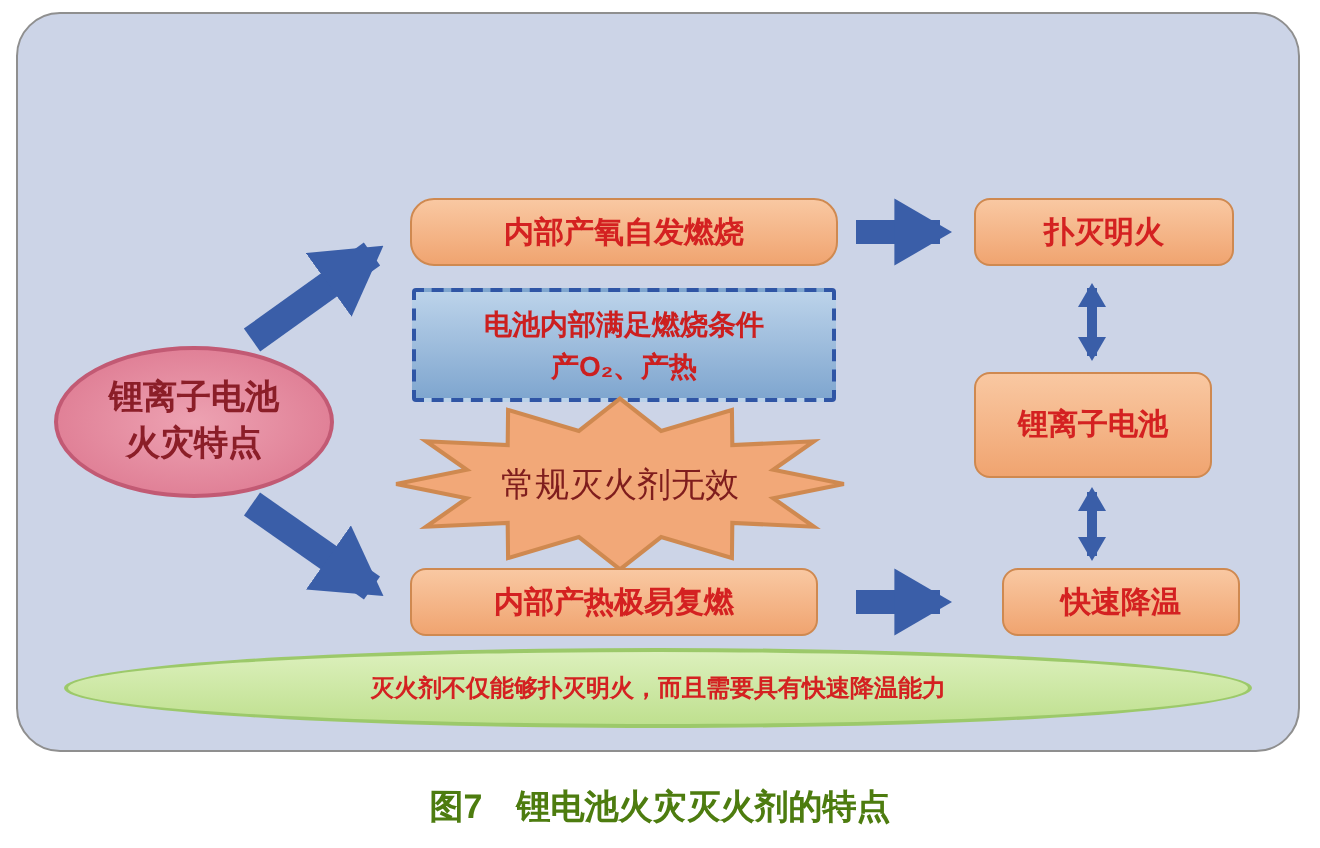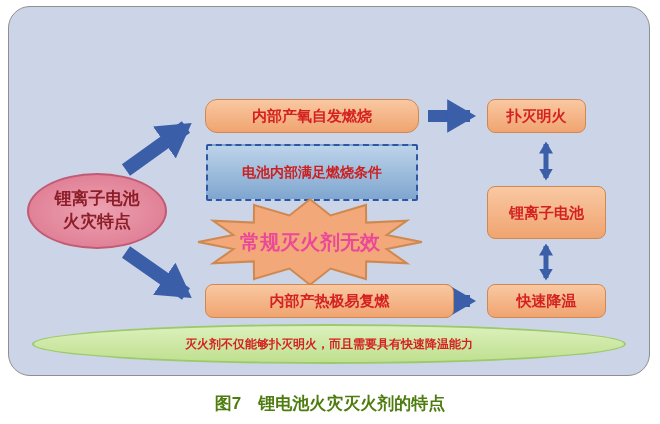--- a/index.html
+++ b/index.html
@@ -24,33 +24,33 @@
     left:27px;top:173px;width:140px;height:76px;border-radius:50%;
     background:radial-gradient(ellipse at center,#eda2b2 0%,#dd7890 90%);
     border:2px solid #c25a74;color:#8b1e28;font-size:17px;line-height:1.35;
   }
   .obox{
     background:linear-gradient(#f9c8a2,#f0a470);
     border:1.5px solid #cf8950;border-radius:8px;
     color:#d42121;font-size:15px;
   }
   .box-oxygen{left:205px;top:99px;width:214px;height:34px;border-radius:12px;}
-  .box-reignite{left:205px;top:284px;width:249px;height:34px;font-family:Liberation Mono, monospace;}
-  .box-extinguish{left:487px;top:99px;width:99px;height:34px;}
+  .box-reignite{left:205px;top:284px;width:204px;height:34px;font-family:Liberation Mono, monospace;}
+  .box-extinguish{left:487px;top:99px;width:130px;height:34px;}
   .box-agent{left:487px;top:186px;width:119px;height:53px;line-height:1.4;}
-  .box-cooling{left:487px;top:284px;width:119px;height:34px;}
+  .box-cooling{left:501px;top:284px;width:119px;height:34px;}
   .dashed-box{
     left:206px;top:144px;width:212px;height:57px;
     background:linear-gradient(#bcd3ea,#7fa6cf);
     border:2px dashed #2f55a5;border-radius:2px;
     color:#cc1f1f;font-size:14px;line-height:1.5;
   }
   .starburst-wrap{left:193px;top:196px;width:234px;height:92px;}
   .starburst-wrap svg{position:absolute;left:0;top:0;}
-  .starburst-label{position:relative;z-index:2;color:#ec4899;font-size:20px;font-weight:bold;}
+  .starburst-label{position:relative;z-index:2;color:#7f1d1d;font-size:17px;font-weight:normal;}
   .ellipse-bottom{
     left:32px;top:324px;width:594px;height:40px;border-radius:50%;
     background:linear-gradient(#dcf0bc,#bfe08f);
     border:2px solid #9cc96a;color:#d42121;font-size:12px;
   }
   .caption{
     position:absolute;left:0;top:392px;width:660px;text-align:center;
     color:#4d7c0f;font-size:17px;font-weight:bold;
   }
 </style>
@@ -80,20 +80,21 @@
     <span>锂离子电池</span>
     <span>火灾特点</span>
   </div>
 
   <div class="node obox box-oxygen">
     <span>内部产氧自发燃烧</span>
   </div>
 
   <div class="node dashed-box">
     <span>电池内部满足燃烧条件</span>
+    <span>产O₂、产热</span>
   </div>
 
   <div class="node starburst-wrap">
     <svg width="234" height="92" viewBox="0 0 230 90">
       <polygon points="225,45 190.3,52 210.3,66 170.2,64.1 170,81.4 135.2,71.1 115,87 94.8,71.1 60,81.4 59.8,64.1 19.7,66 39.7,52 5,45 39.7,38 19.7,24 59.8,25.9 60,8.6 94.8,18.9 115,3 135.2,18.9 170,8.6 170.2,25.9 210.3,24 190.3,38" fill="#f2a878" stroke="#cf8950" stroke-width="2"></polygon>
     </svg>
     <span class="starburst-label">常规灭火剂无效</span>
   </div>
 
   <div class="node obox box-reignite">

